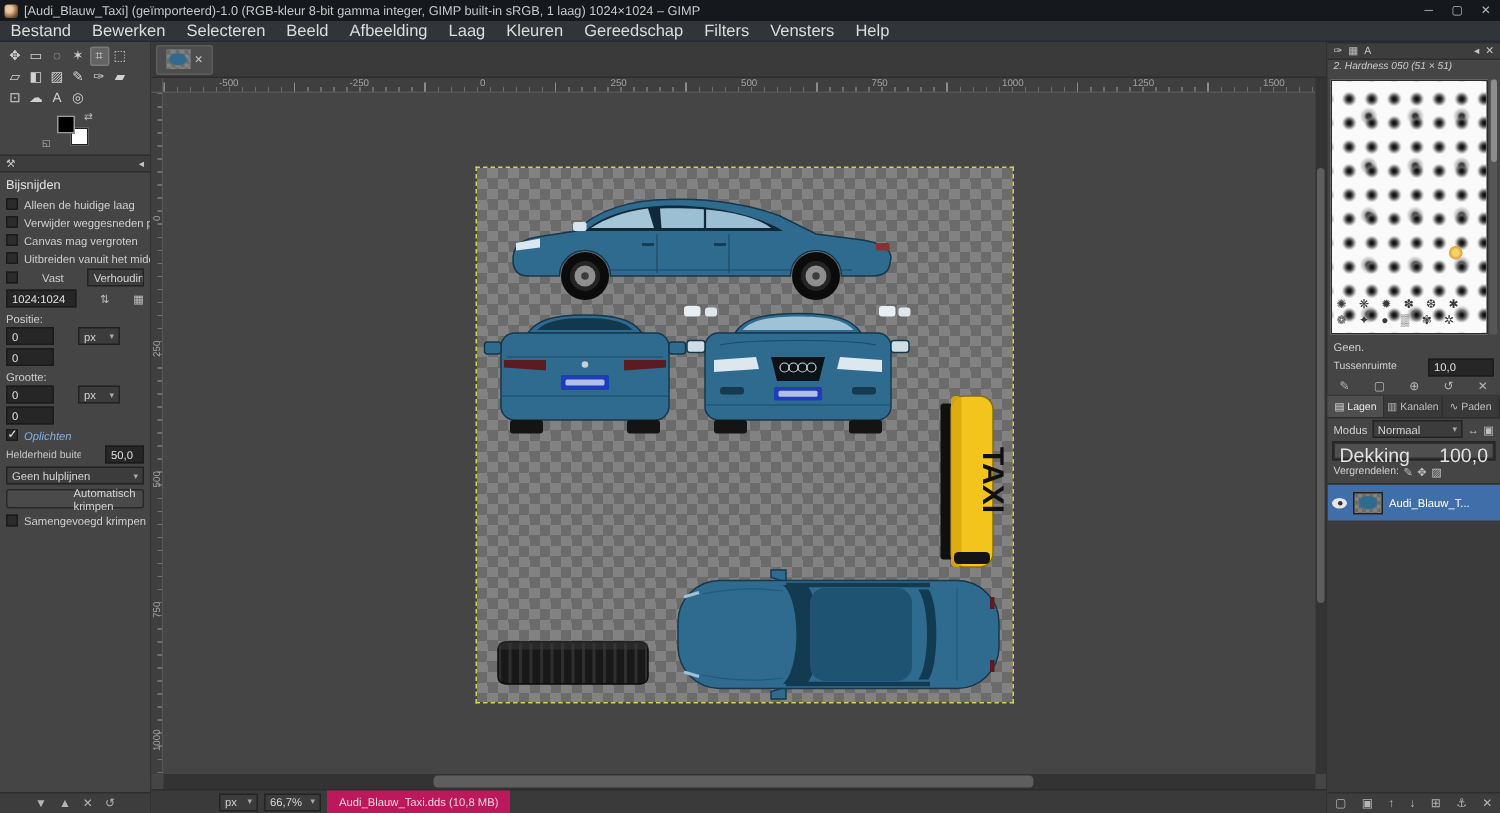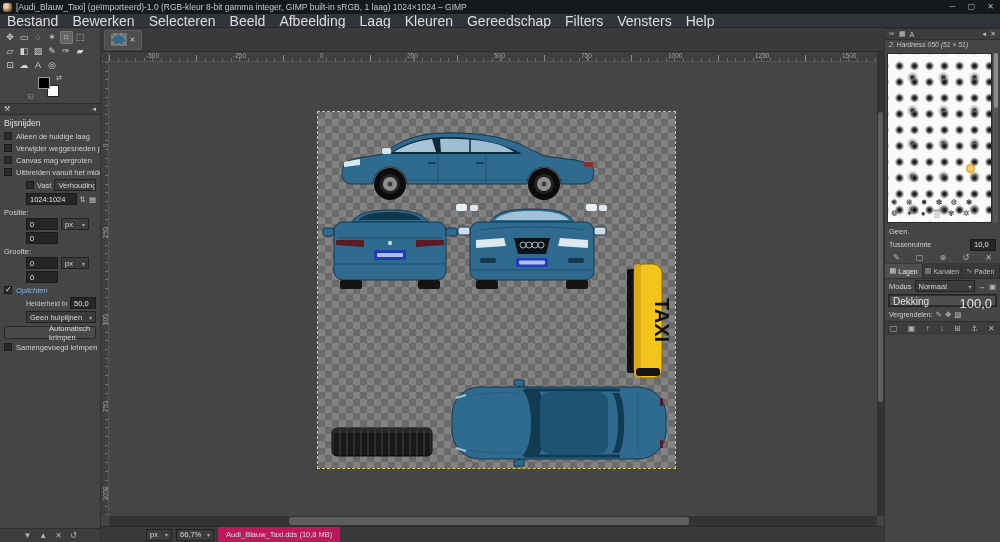--- a/index.html
+++ b/index.html
@@ -11,21 +11,21 @@
     display:flex; align-items:center; gap:4px; padding-left:3px; }
   .win-icon { width:9px; height:9px; border-radius:2px; flex:none;
     background:radial-gradient(circle at 35% 35%, #e8c9a0 25%, #7a5230 70%, #3a2a18); }
   .title-text { font-size:8.5px; color:#c8c8c8; white-space:nowrap; overflow:hidden; flex:1; }
   .winbtns { display:flex; height:14px; flex:none; }
   .winbtn { width:19px; text-align:center; font-size:8px; line-height:14px; color:#b8b8b8; }
 
   
   .menubar { position:absolute; top:14px; left:0; width:1000px; height:14px; background:#31353a;
     display:flex; align-items:center; border-bottom:1px solid #26292d; }
-  .menu-item { font-size:14px; color:#dcdcdc; padding:0 7px; line-height:14px; white-space:nowrap; }
+  .menu-item { font-size:11px; color:#dcdcdc; padding:0 7px; line-height:14px; white-space:nowrap; }
 
   
   .left-panel { position:absolute; top:28px; left:0; width:101px; bottom:0; background:#454545;
     border-right:1px solid #313131; }
   .tools { display:flex; flex-wrap:wrap; padding:2px 2px 0 3px; }
   .tool { width:13px; height:13px; line-height:13px; text-align:center; font-size:9px; color:#d2d2d2; margin:0.5px; }
   .tool.active { background:#636363; border-radius:2px; box-shadow:inset 0 0 0 1px #7a7a7a; }
   .colors { position:relative; height:28px; margin-top:3px; }
   .fg-swatch { position:absolute; left:38px; top:2px; width:12px; height:12px; background:#000; border:1px solid #9a9a9a; z-index:2; }
   .bg-swatch { position:absolute; left:47px; top:10px; width:12px; height:12px; background:#fff; border:1px solid #222; }
@@ -33,21 +33,21 @@
   .mini-swap { position:absolute; left:56px; top:-1px; font-size:7px; color:#bbb; }
   .dock-head { height:12px; background:#3d3d3d; display:flex; align-items:center; gap:4px;
     padding:0 4px; font-size:7px; color:#c5c5c5; border-top:1px solid #2e2e2e; border-bottom:1px solid #2e2e2e; }
   .dock-head .sp { flex:1; }
   .to-title { font-size:8.5px; color:#e2e2e2; padding:3px 4px 2px; }
   .chkrow { display:flex; align-items:center; gap:4px; height:12px; padding:0 4px;
     font-size:7.5px; color:#cfcfcf; white-space:nowrap; overflow:hidden; }
   .cbox { width:8px; height:8px; background:#2b2b2b; border:1px solid #1a1a1a; flex:none; position:relative; }
   .chkrow.on .cbox::after { content:"✓"; position:absolute; top:-2px; left:0; font-size:8px; color:#e8e8e8; }
   .chkrow.hl { color:#7fb2e5;font-style:italic; }
-  .row { display:flex; align-items:center; gap:3px; padding:1px 4px;margin-left:22px; }
+  .row { display:flex; align-items:center; gap:16px; padding:1px 4px; }
   .dd { background:#3c3c3c; border:1px solid #222; color:#d5d5d5; font-size:7.5px; height:12px;
     display:flex; align-items:center; justify-content:space-between; padding:0 3px; gap:2px; white-space:nowrap; overflow:hidden; }
   .dd::after { content:"▾"; font-size:6px; color:#a8a8a8; }
   .inp { background:#262626; border:1px solid #1b1b1b; color:#e0e0e0; font-size:7.5px; height:12px;
     display:flex; align-items:center; padding:0 3px; white-space:nowrap; overflow:hidden; }
   .lbl { font-size:7.5px; color:#cfcfcf; padding:2px 4px 0; }
   .btn { margin:2px 4px; height:13px; background:#4a4a4a; border:1px solid #282828; color:#d8d8d8;
     font-size:7.5px; display:flex; align-items:center; justify-content:center; border-radius:2px;padding-left:44px; }
   .ticon { font-size:7.5px; color:#bdbdbd; }
   .lp-footer { position:absolute; bottom:0; left:0; width:100%; height:14px; background:#3d3d3d;
@@ -122,21 +122,21 @@
   .icon-row { display:flex; justify-content:space-around; align-items:center; height:13px;
     font-size:8px; color:#b8b8b8; border-bottom:1px solid #383838; flex:none; }
   .dock-tabs { display:flex; height:15px; background:#393939; border-bottom:1px solid #2e2e2e; flex:none; }
   .dtab { flex:1; display:flex; align-items:center; justify-content:center; gap:2px;
     font-size:7px; color:#bdbdbd; border-right:1px solid #2e2e2e; white-space:nowrap; overflow:hidden; }
   .dtab.active { background:#4f4f4f; color:#e8e8e8; }
   .mode-row { height:14px;text-align:right; }
   .mode-row .dd { flex:1; }
   .spinscale { position:relative; margin:1px 3px; height:13px; background:#303030; border:1px solid #242424; flex:none; }
   .spinscale .fill { position:absolute; inset:1px; background:#4f4f4f; }
-  .spinscale .sl { position:absolute; left:4px; top:1px; font-size:10px; color:#e2e2e2; }
+  .spinscale .sl { position:absolute; left:4px; top:1px; font-size:13px; color:#e2e2e2; }
   .spinscale .sv { position:absolute; right:4px; top:1px; font-size:13px; color:#e2e2e2; }
   .layer-list { flex:1; background:#3b3b3b; border-top:1px solid #2e2e2e; margin-top:1px; overflow:hidden; }
   .layer-row { display:flex; align-items:center; gap:4px; height:24px; padding:0 3px; }
   .layer-row.selected { background:#3f6ea8; }
   .eye { width:10px; height:7px; border-radius:50%; background:#e6e6e6; position:relative; flex:none; }
   .eye::after { content:""; position:absolute; left:3.5px; top:2px; width:3px; height:3px; border-radius:50%; background:#333; }
   .layer-thumb { width:20px; height:15px; border:1px solid #222; background-size:5px 5px; position:relative; flex:none; }
   .layer-name { font-size:7.5px; color:#fff; white-space:nowrap; overflow:hidden; }
   .rp-footer { height:14px; background:#3d3d3d; border-top:1px solid #2e2e2e; display:flex;
     justify-content:space-around; align-items:center; font-size:8px; color:#b5b5b5; flex:none; }
@@ -460,21 +460,21 @@
         <div class="brush-sthumb"></div>
       </div>
   </div>
 
   <div class="srow">
     <span>Geen.</span>
     <span class="sp"></span>
   </div>
   <div class="srow">
     <span style="font-size:7px;flex:1;">Tussenruimte</span>
-    <span class="inp" style="width:26px;">10,0</span>
+    <span class="inp" style="width:44px;">10,0</span>
   </div>
   <div class="icon-row">
     <span>✎</span>
     <span>▢</span>
     <span>⊕</span>
     <span>↺</span>
     <span>✕</span>
   </div>
 
   <div class="dock-tabs">
@@ -507,20 +507,27 @@
     <span class="sv">100,0</span>
   </div>
 
   <div class="srow">
     <span style="font-size:7px;">Vergrendelen:</span>
     <span class="ticon">✎</span>
     <span class="ticon">✥</span>
     <span class="ticon">▨</span>
   </div>
 
+  <div class="layer-list">
+    <div class="layer-row selected">
+      <span class="eye"></span>
+      <span class="layer-thumb checker"></span>
+      <span class="layer-name">Audi_Blauw_T...</span>
+    </div>
+  </div>
 
   <div class="rp-footer">
     <span>▢</span>
     <span>▣</span>
     <span>↑</span>
     <span>↓</span>
     <span>⊞</span>
     <span>⚓</span>
     <span>✕</span>
   </div>

